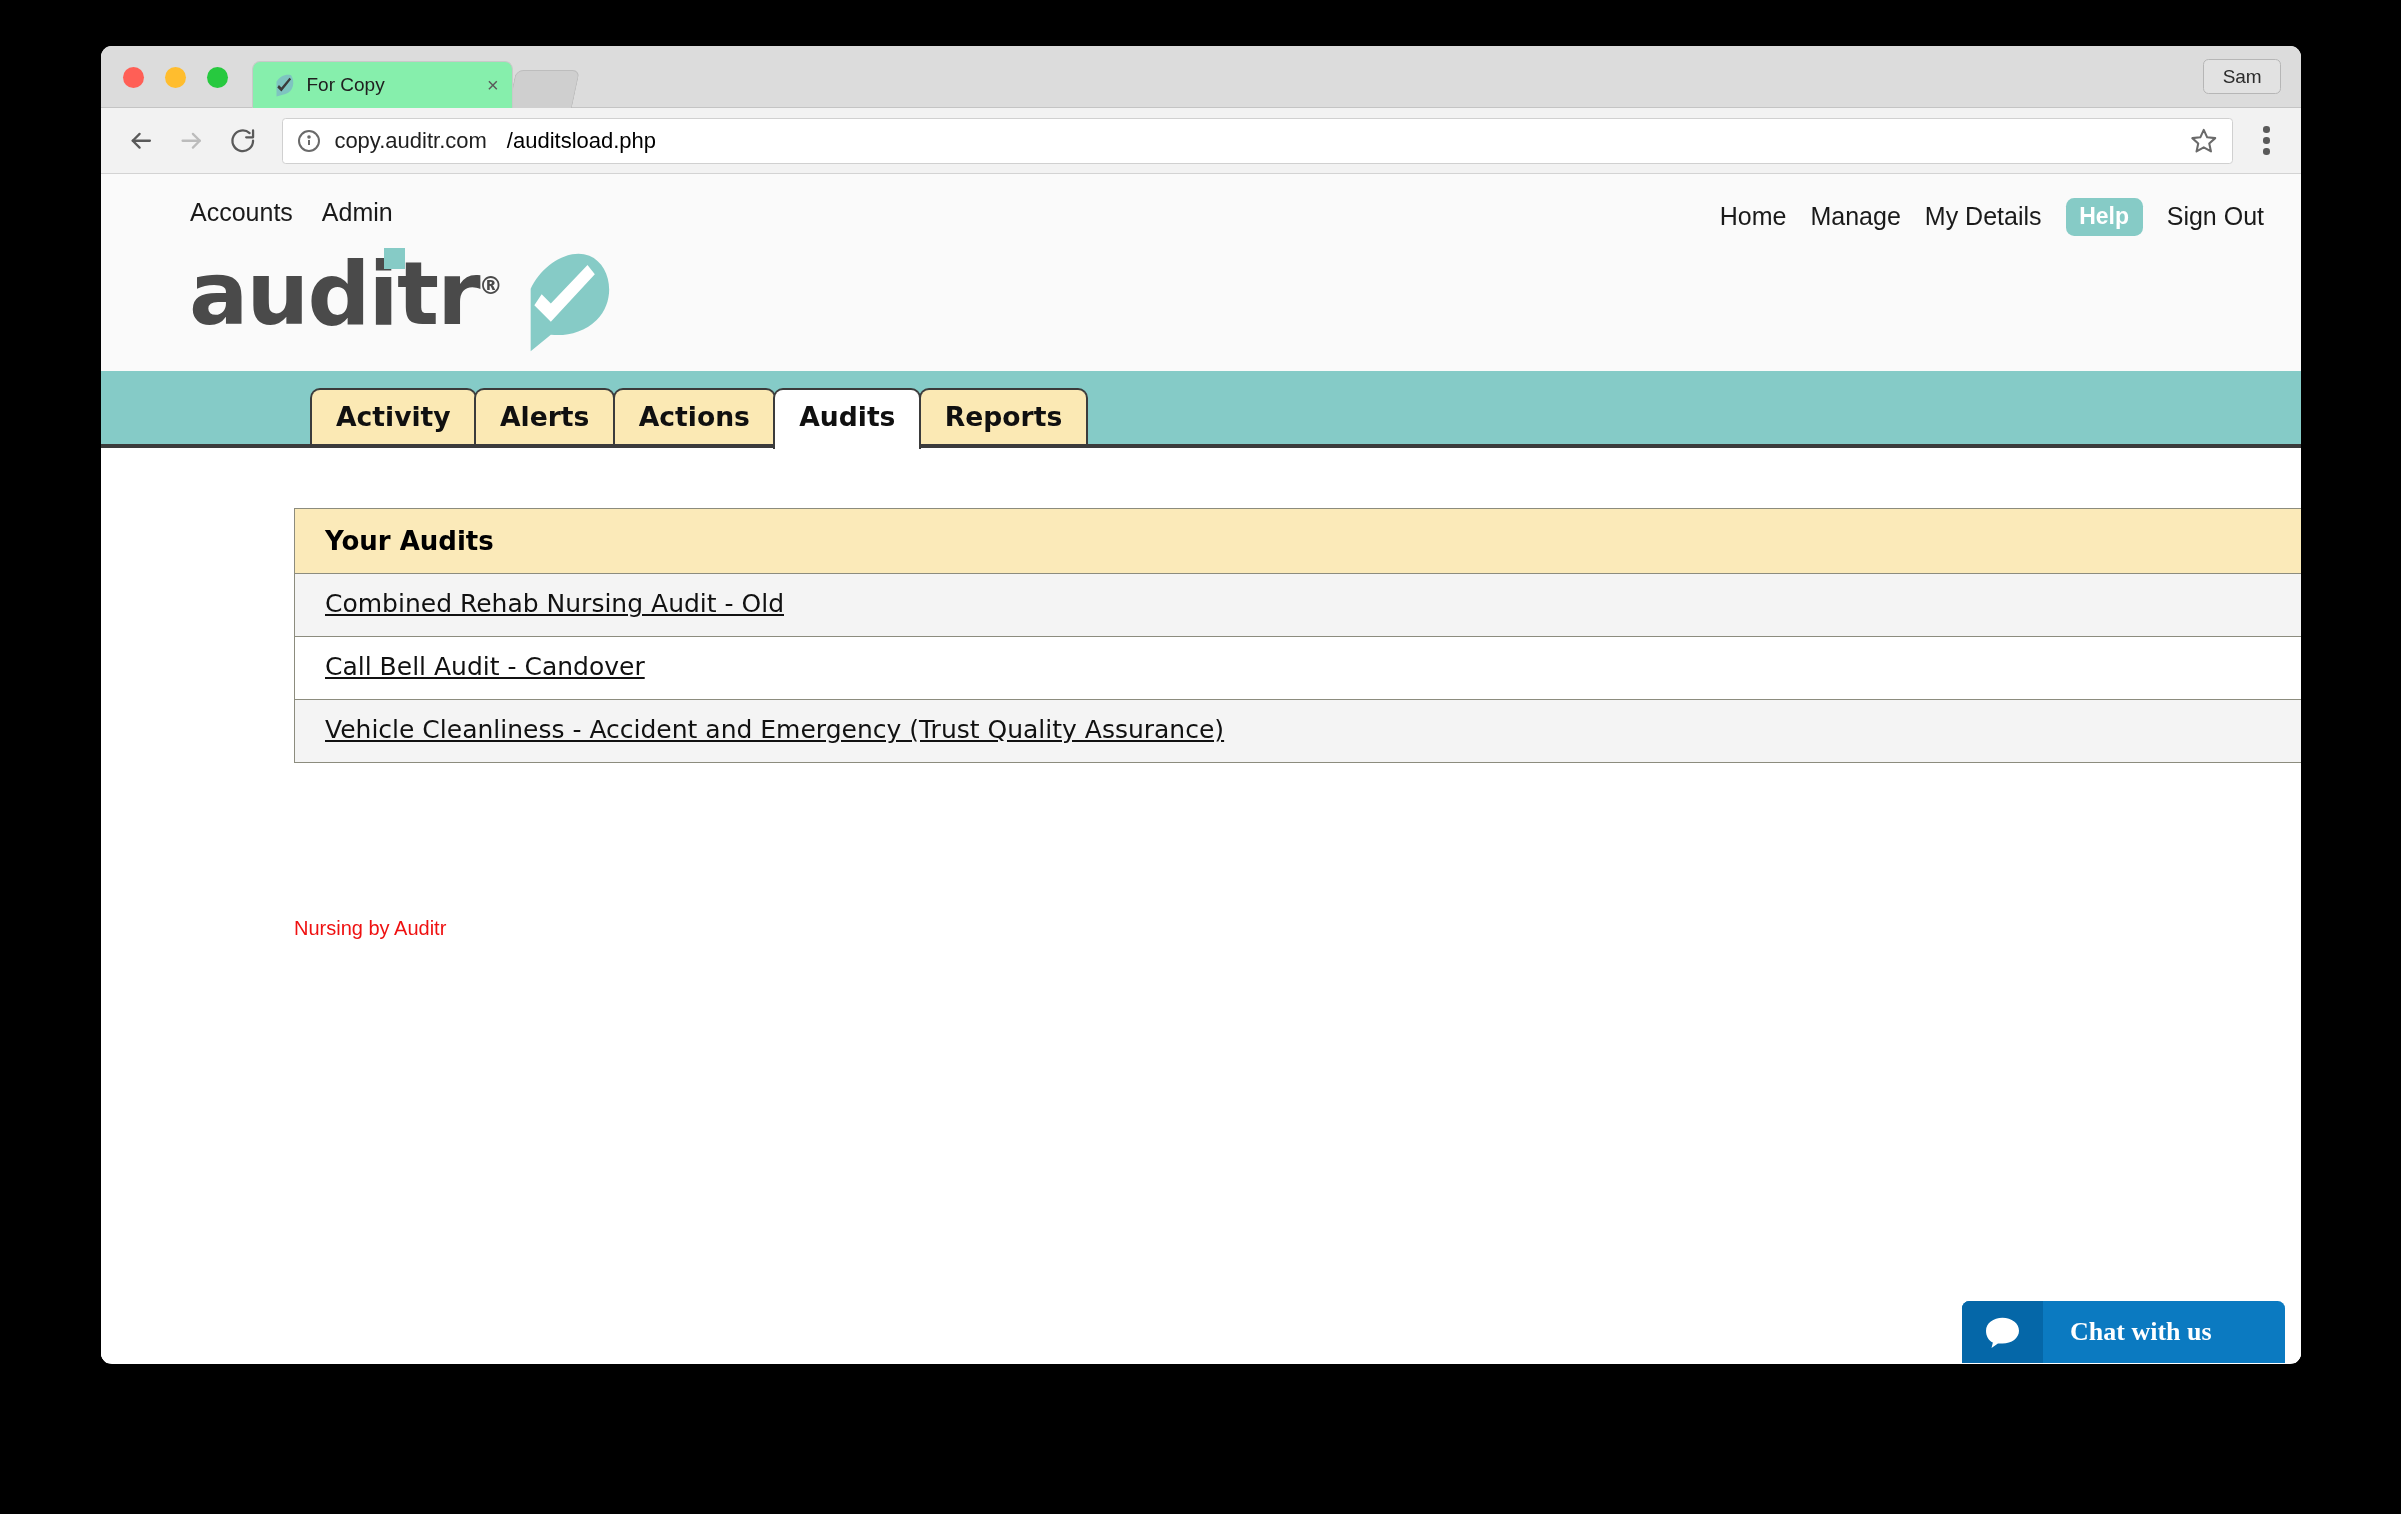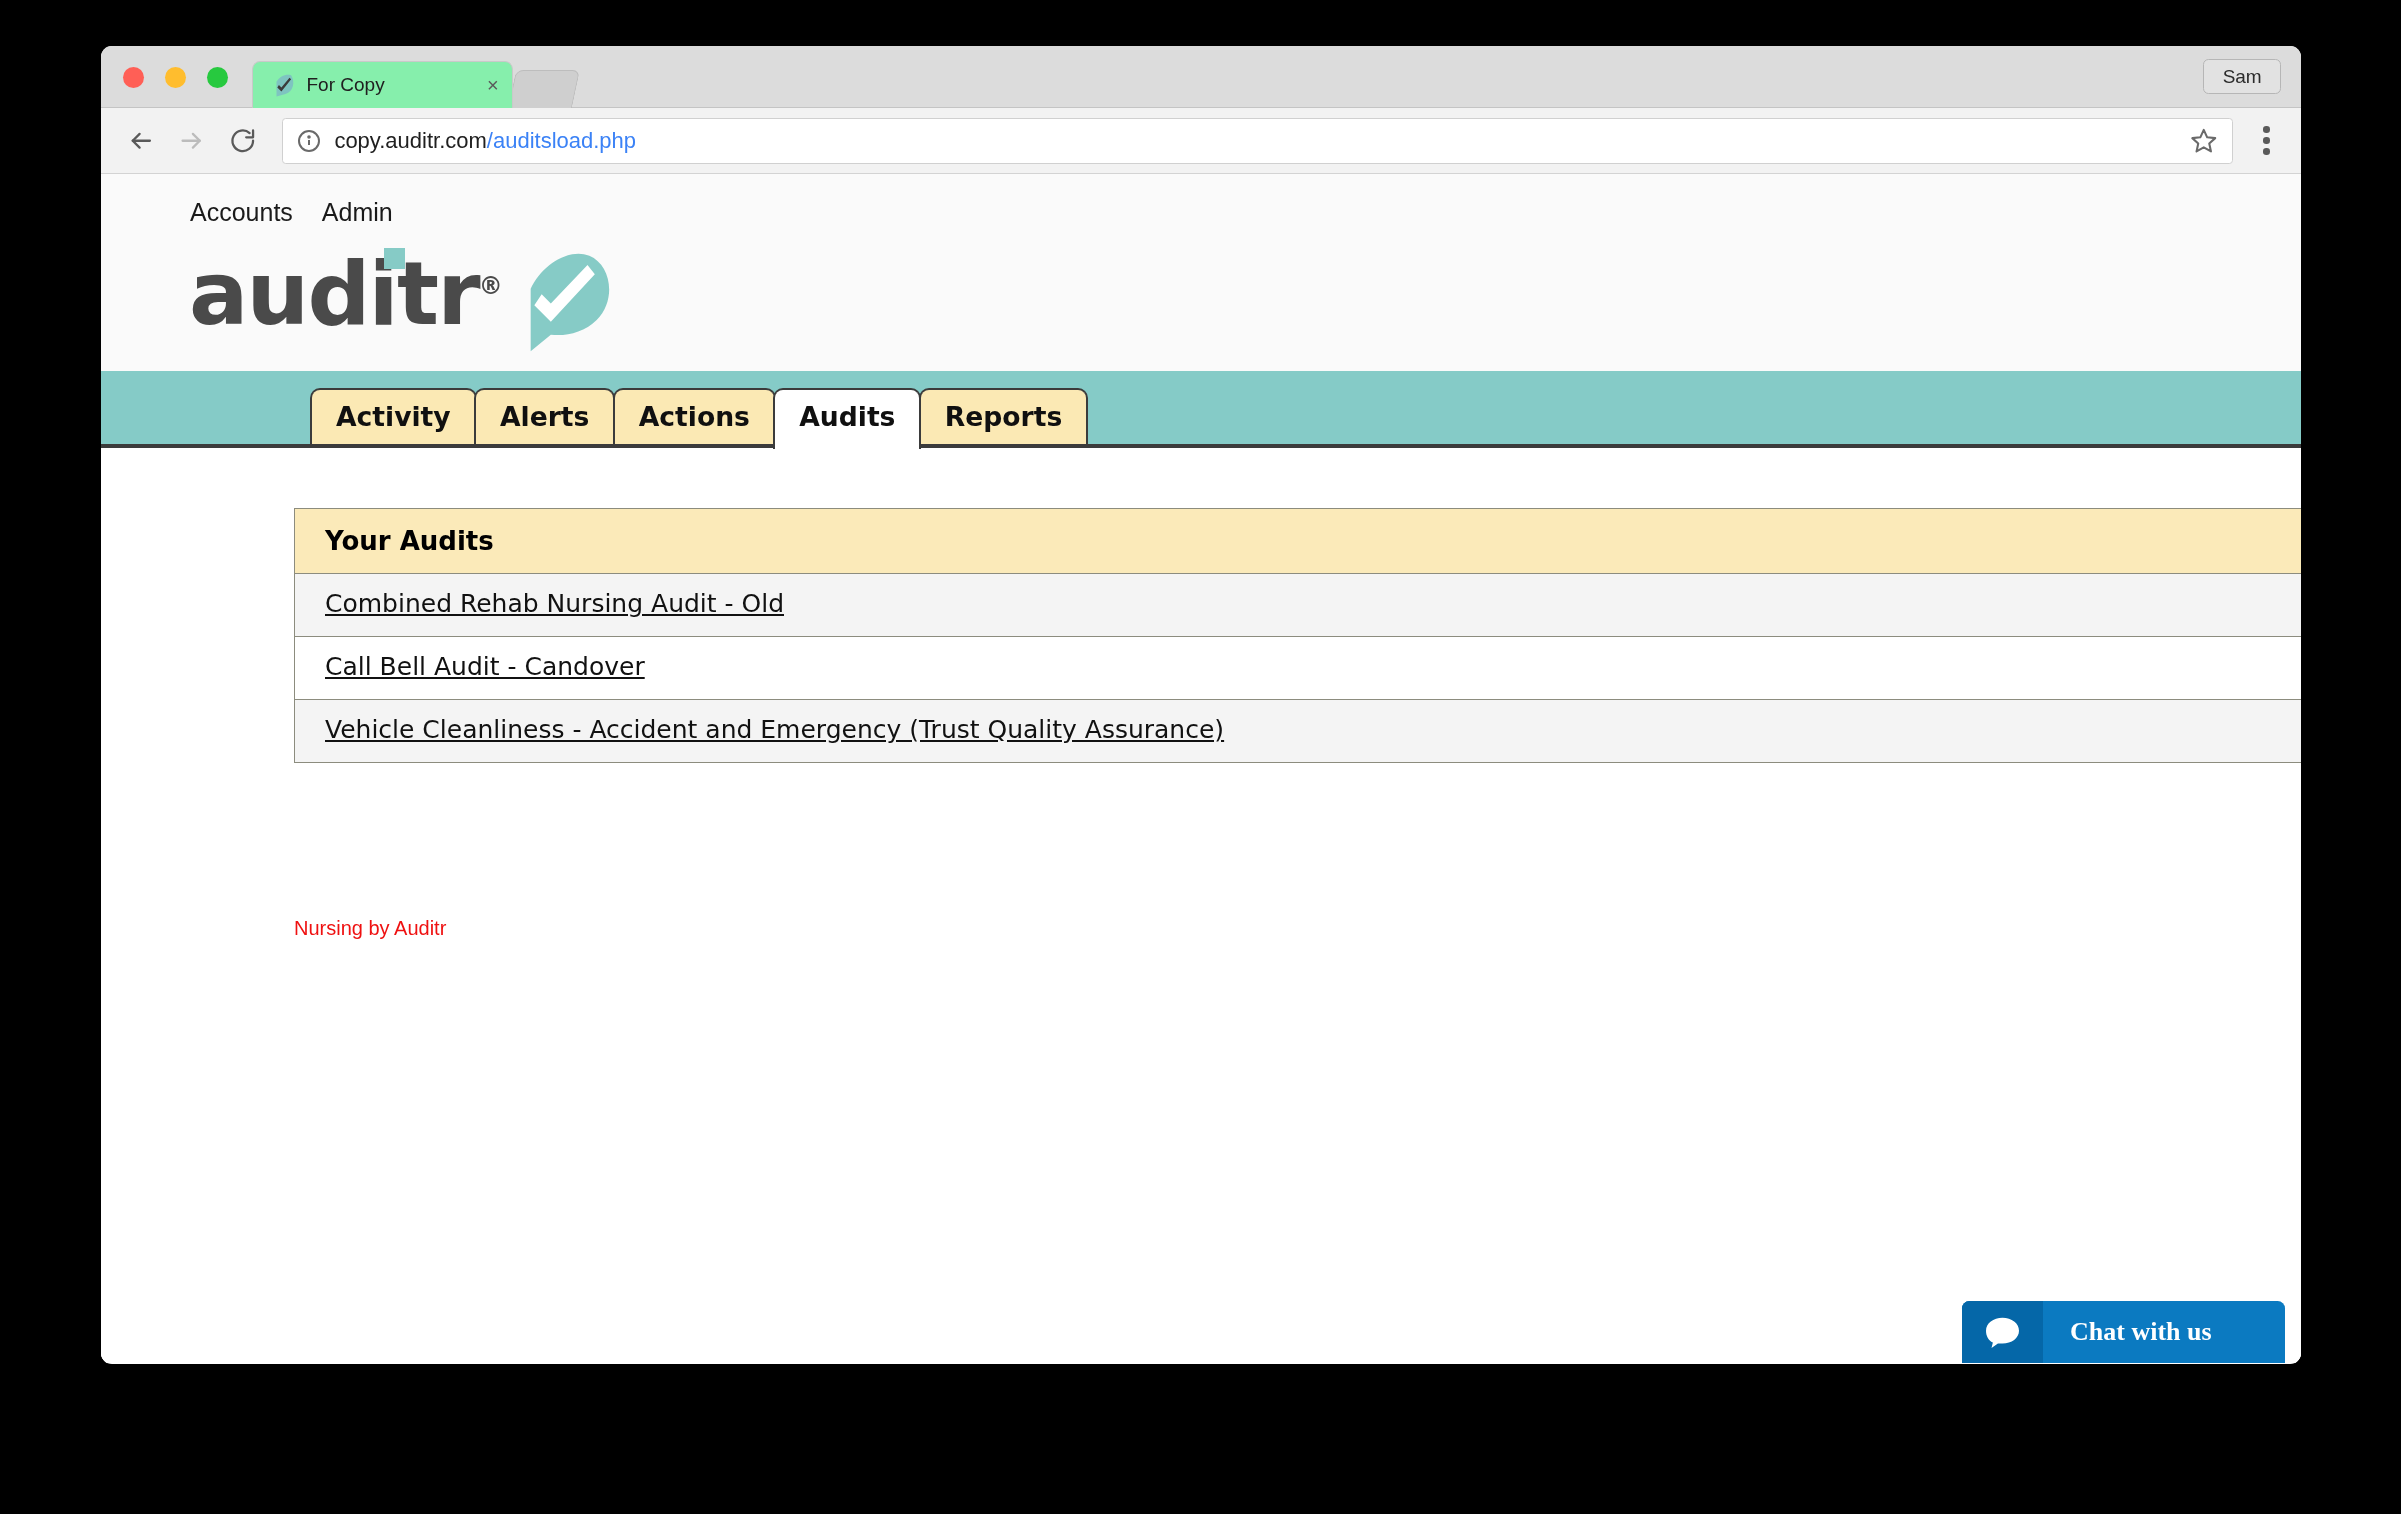--- a/index.html
+++ b/index.html
@@ -132,21 +132,21 @@
     display: flex;
     align-items: center;
     padding: 0 14.7px;
   }
   #info-icon { flex: none; margin-right: 13px; }
   #url-text {
     font-size: 22px;
     color: #202020;
     white-space: nowrap;
   }
-  #url-text .url-path { color: #3b82f6; }
+  #url-text .url-path { color: #000000; margin-left: 20px; }
   #star-btn { flex: none; margin-left: auto; }
   #menu-btn {
     width: 40px; height: 46px;
     display: flex; flex-direction: column;
     align-items: center; justify-content: center;
     gap: 4.6px;
     flex: none;
   }
   .menu-dot { width: 6.4px; height: 6.4px; border-radius: 50%; background: #5a5a5a; }
 
@@ -411,20 +411,27 @@
 
   <div id="viewport">
 
     <div id="site-header">
 
       <div id="top-nav-left">
         <a class="topnav-link" href="#">Accounts</a>
         <a class="topnav-link" href="#">Admin</a>
       </div>
 
+      <div id="top-nav-right">
+        <a class="topnav-link" href="#">Home</a>
+        <a class="topnav-link" href="#">Manage</a>
+        <a class="topnav-link" href="#">My Details</a>
+        <span class="topnav-badge">Help</span>
+        <a class="topnav-link" href="#">Sign Out</a>
+      </div>
 
       <div id="logo-wrap">
         <div id="logo-text"><span>auditr</span><span id="logo-reg">®</span>
           <span id="logo-dot"></span>
         </div>
         <svg id="logo-mark" width="110" height="103" viewBox="0 0 120 112">
           <path d="M92 4 C116 14 122 52 100 74 C86 88 66 92 50 90 L28 108 L28 40 C40 14 70 -5 92 4 Z" fill="#86cbc6"></path>
           <path d="M32 58 L50 76 L98 24 L90 14 L50 56 L40 46 Z" fill="#ffffff"></path>
         </svg>
       </div>

